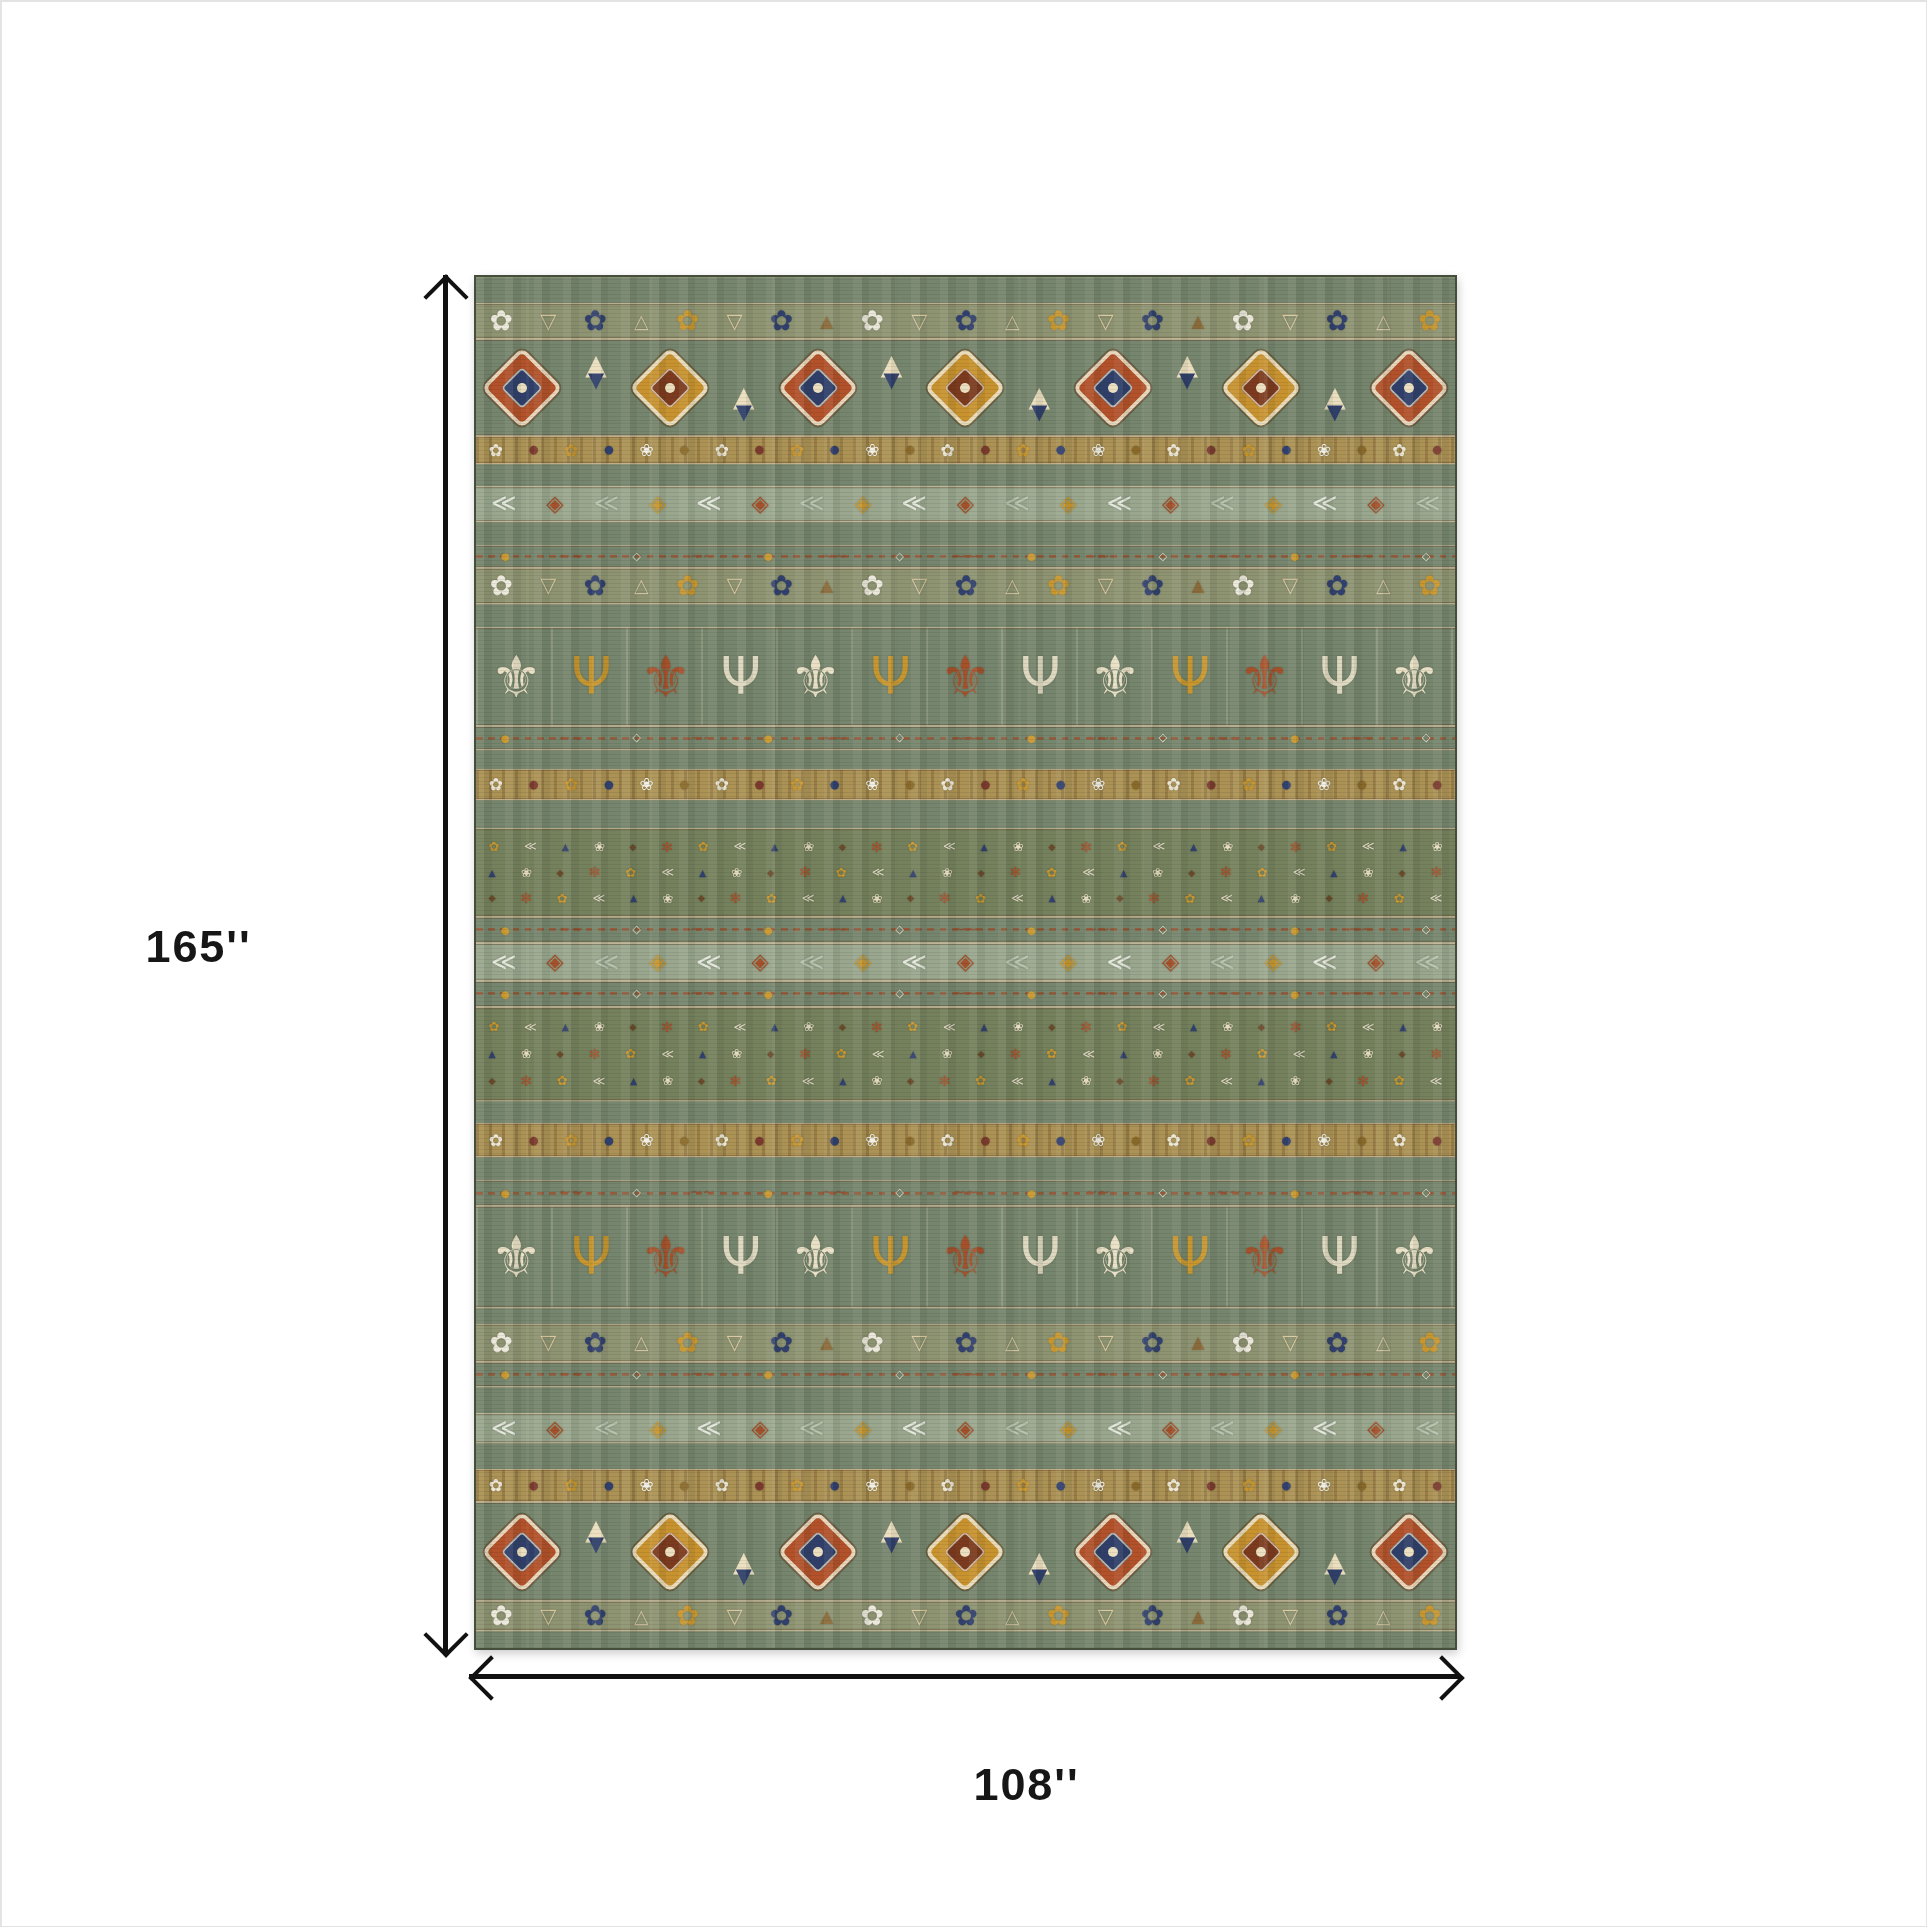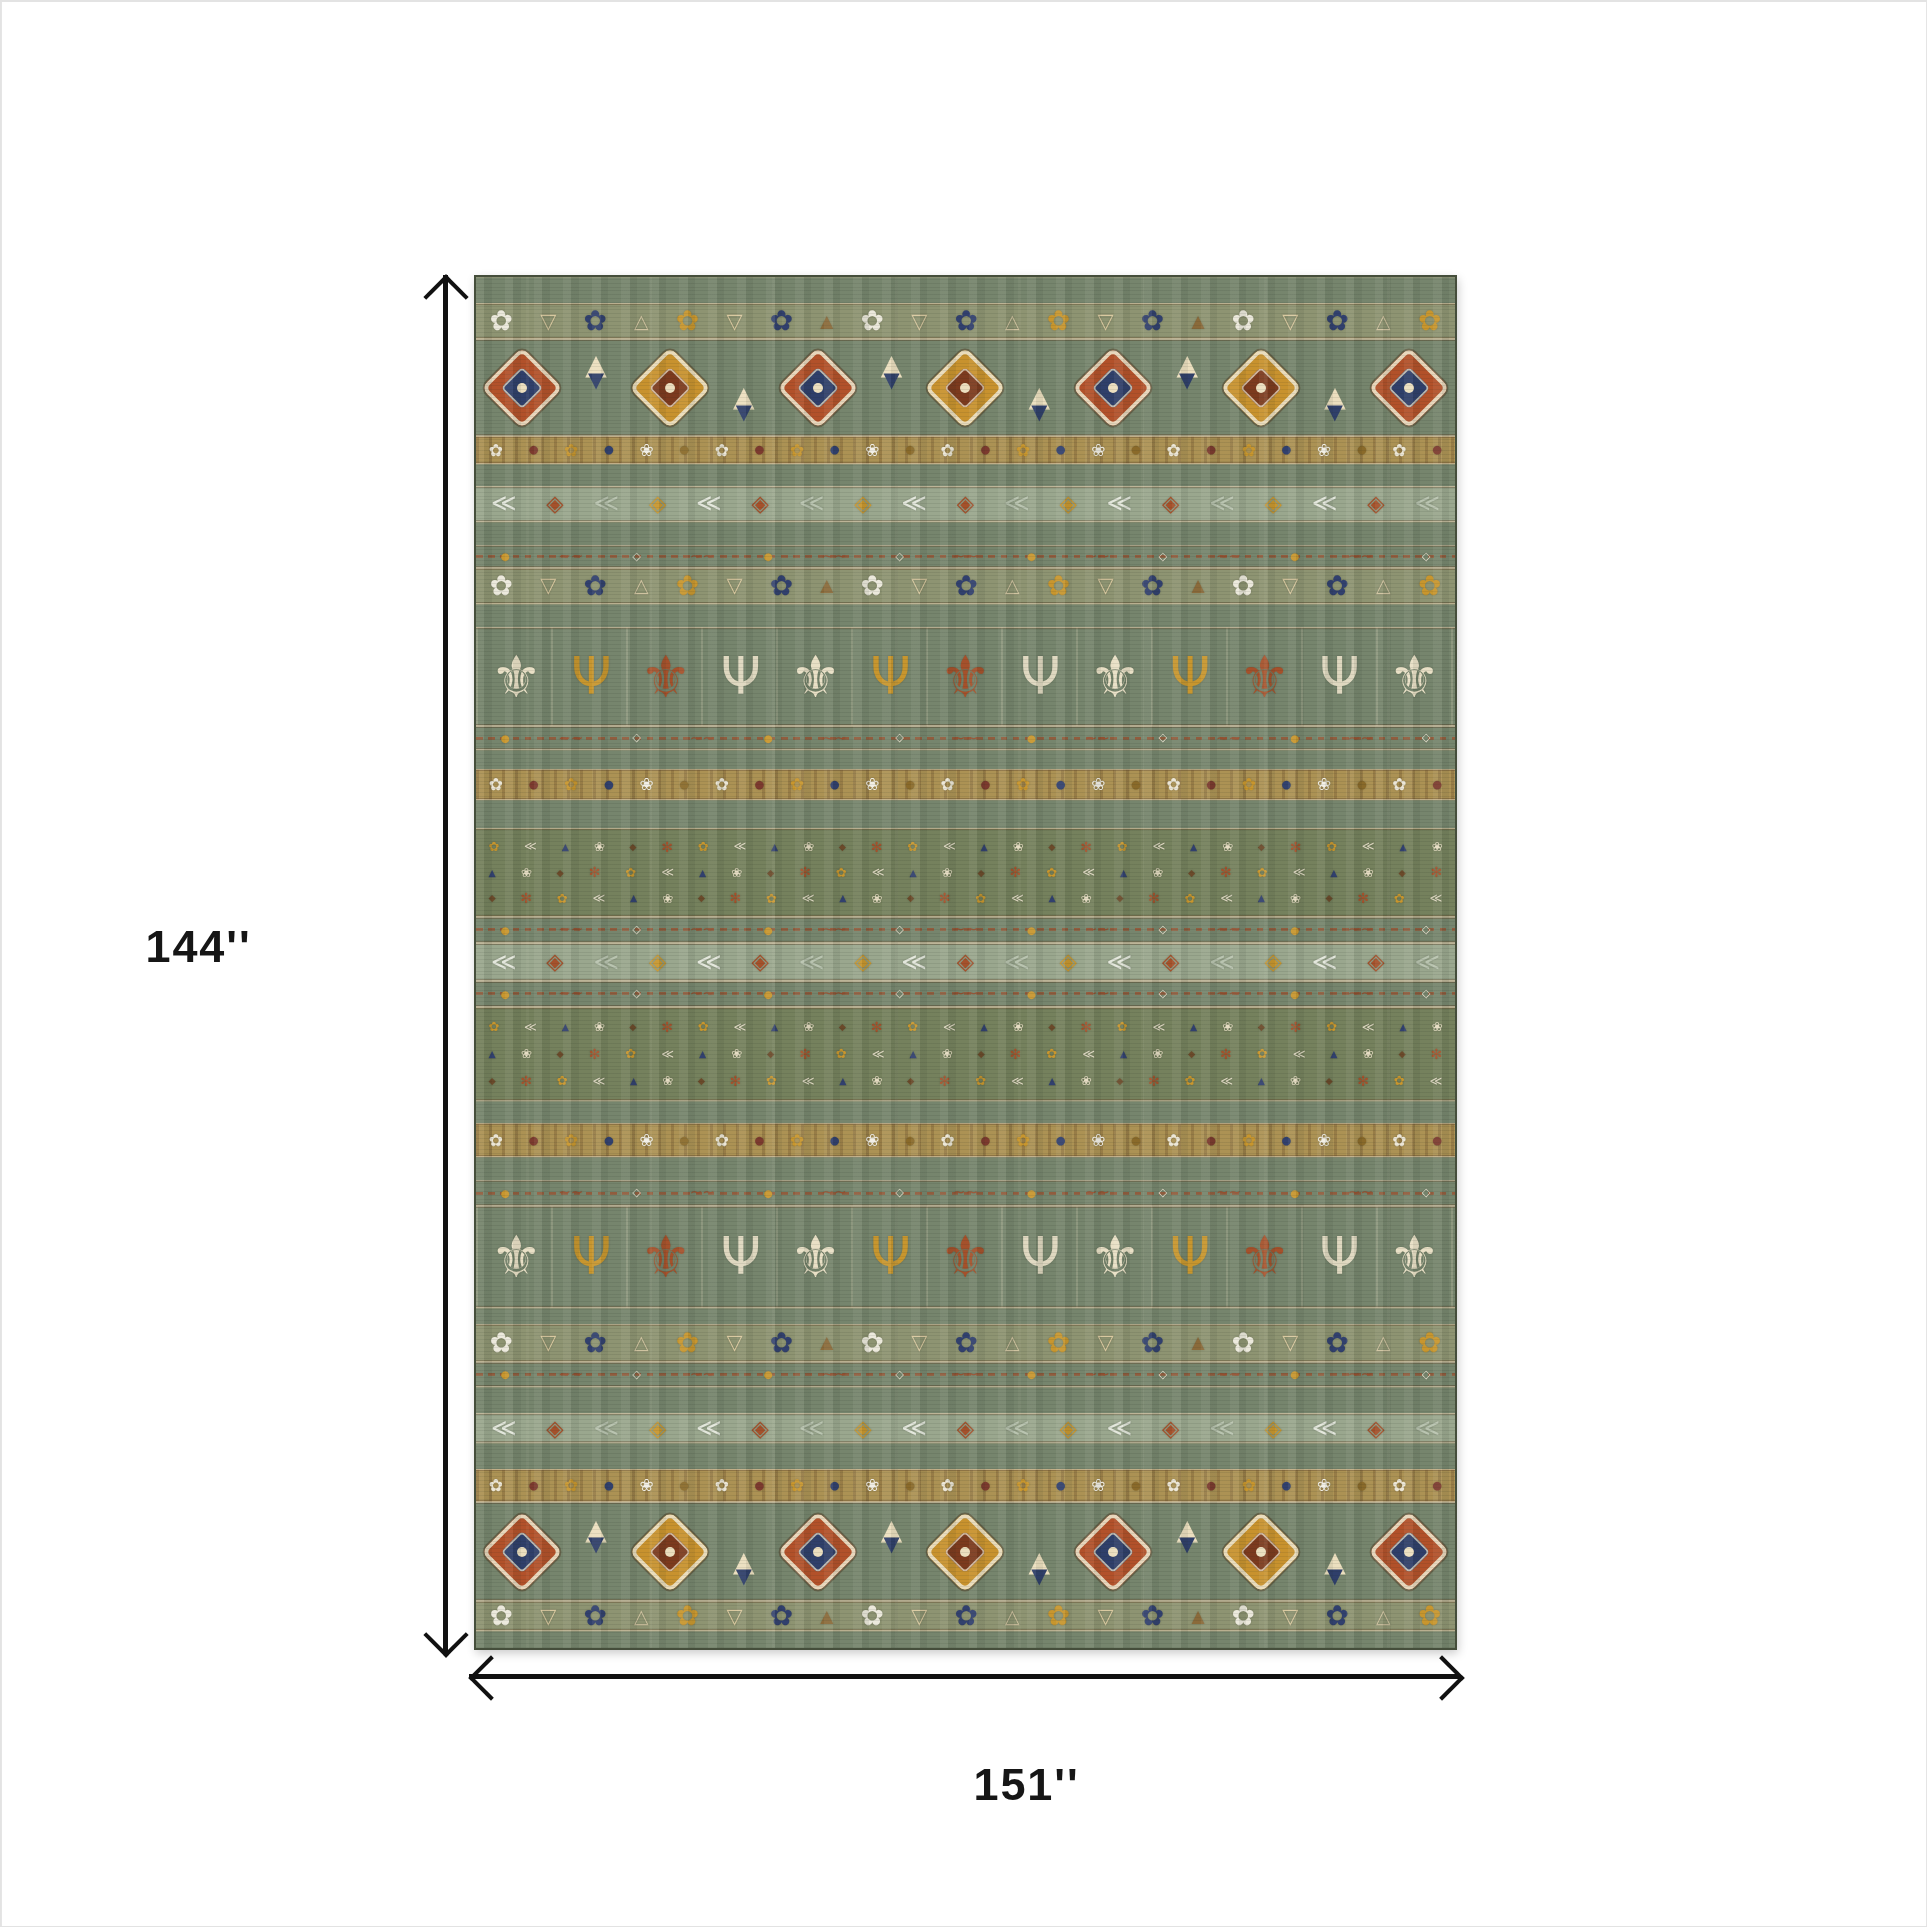--- a/index.html
+++ b/index.html
@@ -828,17 +828,17 @@
   </div>
 
   <div class="dim-line v-line"></div>
   <div class="chev chev-up"></div>
   <div class="chev chev-down"></div>
 
   <div class="dim-line h-line"></div>
   <div class="chev chev-left"></div>
   <div class="chev chev-right"></div>
 
-  <div class="dim-label label-h">144''</div>
-  <div class="dim-label label-w">151''</div>
+  <div class="dim-label label-h">165''</div>
+  <div class="dim-label label-w">108''</div>
 
 </div>
 
 
 </body></html>

